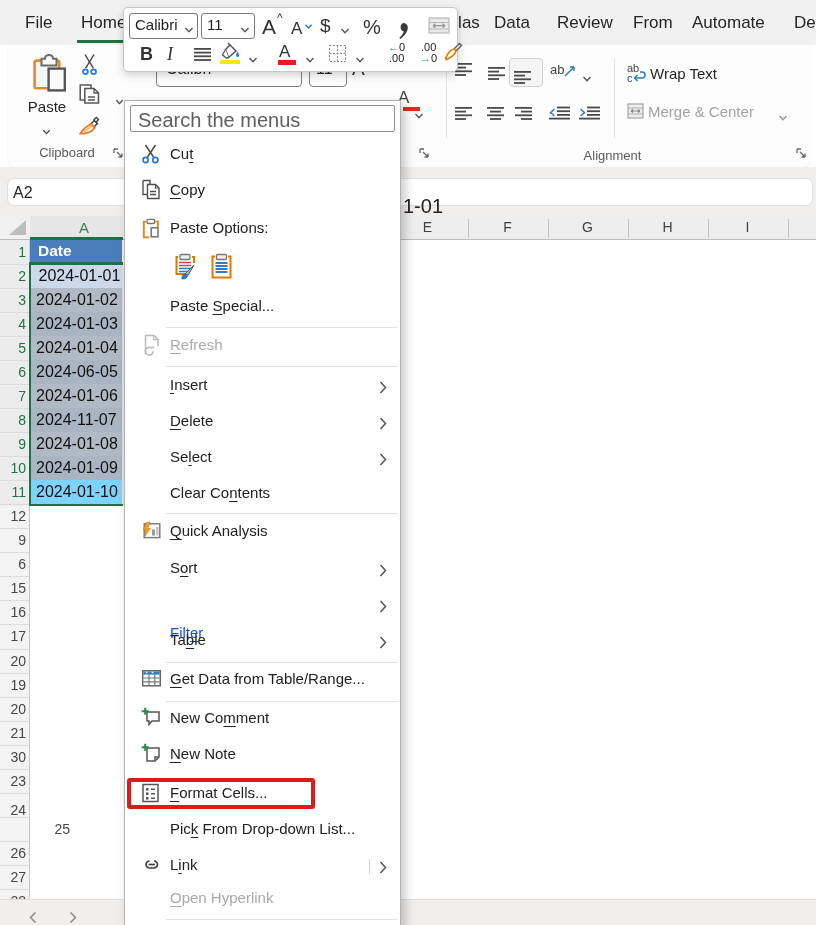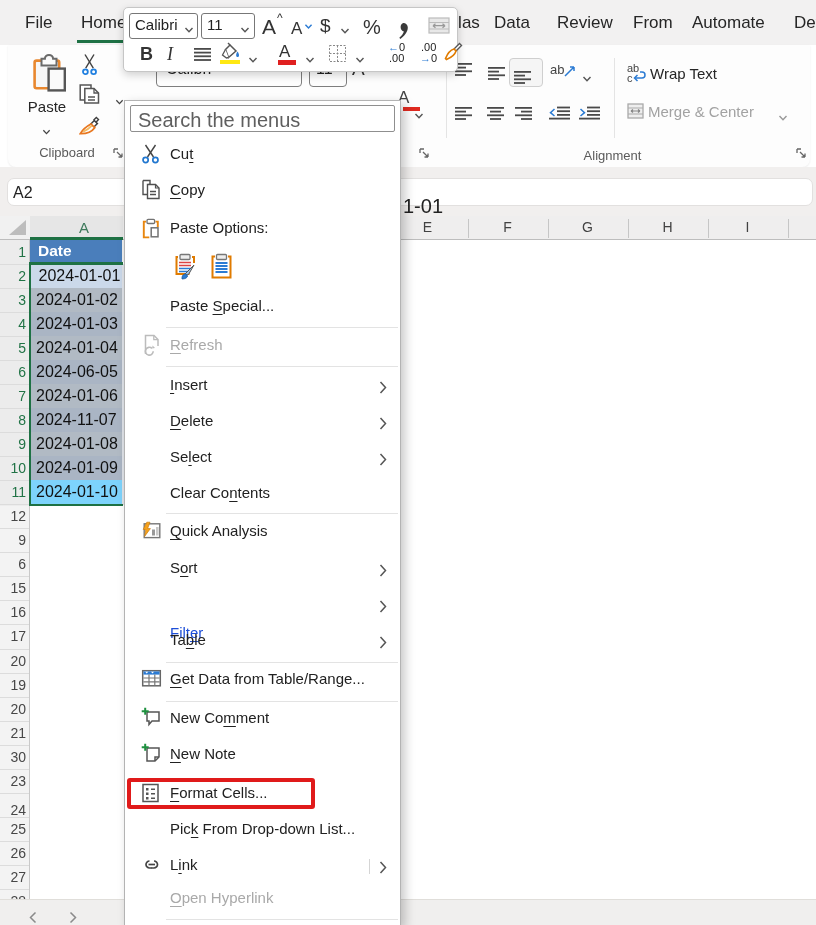--- a/index.html
+++ b/index.html
@@ -211,21 +211,21 @@
     <div class="rownum " style="top:700.585px;line-height:16px;">20</div>
     <div class="abs" style="left:0;top:696.57px;width:29px;height:1px;background:#dcdcdc;"></div>
     <div class="rownum " style="top:724.615px;line-height:16px;">21</div>
     <div class="abs" style="left:0;top:720.6px;width:29px;height:1px;background:#dcdcdc;"></div>
     <div class="rownum " style="top:748.645px;line-height:16px;">30</div>
     <div class="abs" style="left:0;top:744.63px;width:29px;height:1px;background:#dcdcdc;"></div>
     <div class="rownum " style="top:772.6750000000001px;line-height:16px;">23</div>
     <div class="abs" style="left:0;top:768.6600000000001px;width:29px;height:1px;background:#dcdcdc;"></div>
     <div class="rownum " style="top:774px;line-height:16px;margin-top:28px;">24</div>
     <div class="abs" style="left:0;top:792.69px;width:29px;height:1px;background:#dcdcdc;"></div>
-    <div class="rownum " style="top:820.735px;line-height:16px;">25</div>
+    <div class="rownum " style="top:820.735px;line-height:16px;padding-left:44px;">25</div>
     <div class="abs" style="left:0;top:816.72px;width:29px;height:1px;background:#dcdcdc;"></div>
     <div class="rownum " style="top:844.765px;line-height:16px;">26</div>
     <div class="abs" style="left:0;top:840.75px;width:29px;height:1px;background:#dcdcdc;"></div>
     <div class="rownum " style="top:868.795px;line-height:16px;">27</div>
     <div class="abs" style="left:0;top:864.78px;width:29px;height:1px;background:#dcdcdc;"></div>
     <div class="rownum " style="top:892.825px;line-height:16px;">28</div>
     <div class="abs" style="left:0;top:888.8100000000001px;width:29px;height:1px;background:#dcdcdc;"></div>
     <div class="abs" style="left:0;top:912.84px;width:29px;height:1px;background:#dcdcdc;"></div>
   </div>
 

